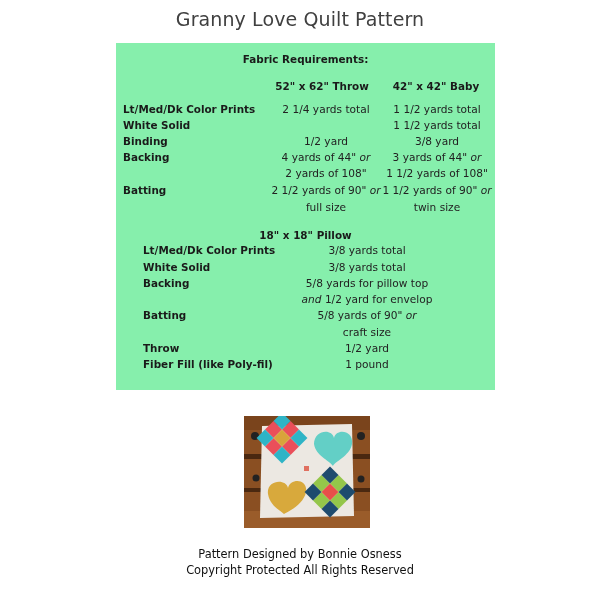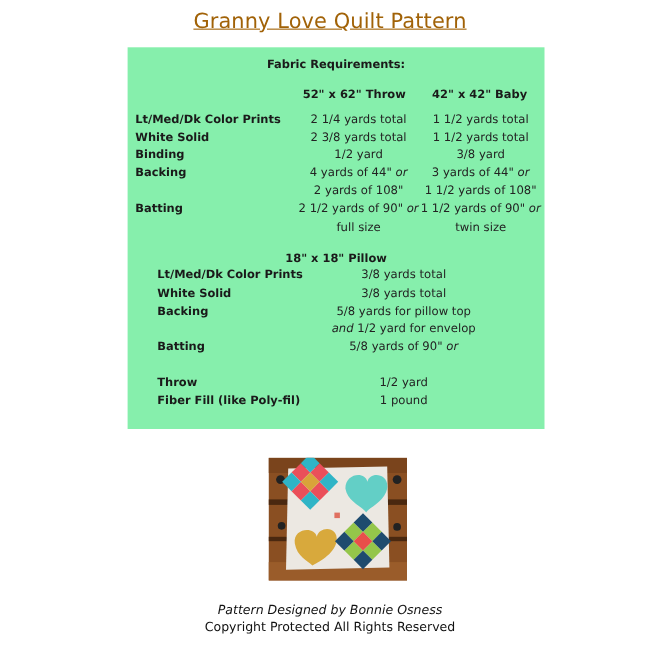--- a/index.html
+++ b/index.html
@@ -1,19 +1,19 @@
 <!DOCTYPE html>
 <html><head>
   <meta charset="utf-8">
   <style>
     html, body { margin: 0; padding: 0; background: #ffffff; }
     body { width: 600px; height: 600px; position: relative; overflow: hidden;
            font-family: "DejaVu Sans", sans-serif; color: #1a1a1a; }
     .title { position: absolute; top: 8px; left: 0; width: 600px; text-align: center;
-             font-size: 19px; font-family: "DejaVu Sans", sans-serif; color: #a16207; letter-spacing: 0.1px; text-decoration: underline; }
+             font-size: 19px; font-family: "DejaVu Sans", sans-serif; color: #404040; letter-spacing: 0.1px; }
     .box { position: absolute; left: 116px; top: 43px; width: 379px; height: 347px;
            background: #86efac; }
     .t { position: absolute; font-size: 11.2px; white-space: nowrap; line-height: 16px;
          font-family: "Liberation Sans", sans-serif; }
     .b { font-weight: bold; font-family: "DejaVu Sans", sans-serif; font-size: 10.4px; }
     .c { text-align: center; }
     .v { font-family: "DejaVu Sans", sans-serif; font-size: 10.6px; color: #222; }
     .v em { font-style: italic; }
     .photo { position: absolute; left: 244px; top: 416px; width: 126px; height: 112px; overflow: hidden; }
     .footer { position: absolute; left: 0; width: 600px; text-align: center; font-size: 11.4px;
@@ -28,21 +28,20 @@
   <div class="t b c" style="left:0;width:379px;top:8px;">Fabric Requirements:</div>
 
   <div class="t b c" style="left:136px;width:140px;top:35px;">52" x 62" Throw</div>
   <div class="t b c" style="left:262px;width:116px;top:35px;">42" x 42" Baby</div>
 
   <div class="t b" style="left:7px;top:58px;">Lt/Med/Dk Color Prints</div>
   <div class="t v c" style="left:140px;width:140px;top:58px;">2 1/4 yards total</div>
   <div class="t v c" style="left:264px;width:114px;top:58px;">1 1/2 yards total</div>
 
   <div class="t b" style="left:7px;top:74px;">White Solid</div>
-  <div class="t v c" style="left:140px;width:140px;top:74px;">2 3/8 yards total</div>
   <div class="t v c" style="left:264px;width:114px;top:74px;">1 1/2 yards total</div>
 
   <div class="t b" style="left:7px;top:90px;">Binding</div>
   <div class="t v c" style="left:140px;width:140px;top:90px;">1/2 yard</div>
   <div class="t v c" style="left:264px;width:114px;top:90px;text-align:center;">3/8 yard</div>
 
   <div class="t b" style="left:7px;top:106px;">Backing</div>
   <div class="t v c" style="left:140px;width:140px;top:106px;">
     <span>4 yards of 44"</span> <em>or</em>
   </div>
@@ -73,20 +72,21 @@
   <div class="t b" style="left:27px;top:232px;">Backing</div>
   <div class="t v c" style="left:176px;width:150px;top:232px;">5/8 yards for pillow top</div>
   <div class="t v c" style="left:176px;width:150px;top:248px;">
     <em>and</em> <span>1/2 yard for envelop</span>
   </div>
 
   <div class="t b" style="left:27px;top:264px;">Batting</div>
   <div class="t v c" style="left:176px;width:150px;top:264px;">
     <span>5/8 yards of 90"</span> <em>or</em>
   </div>
+  <div class="t v c" style="left:176px;width:150px;top:281px;">craft size</div>
 
   <div class="t b" style="left:27px;top:297px;">Throw</div>
   <div class="t v c" style="left:176px;width:150px;top:297px;">1/2 yard</div>
 
   <div class="t b" style="left:27px;top:313px;">Fiber Fill (like Poly-fil)</div>
   <div class="t v c" style="left:176px;width:150px;top:313px;">1 pound</div>
 </div>
 
 <div class="photo" title="Granny Love quilted pillow on wooden dresser">
   <svg width="126" height="112" viewBox="0 0 126 112" xmlns="http://www.w3.org/2000/svg">
@@ -121,14 +121,14 @@
       <rect x="-6" y="-6" width="12" height="12" fill="#e84f4a"></rect>
       <rect x="-18" y="-18" width="12" height="12" fill="#1e4b6e"></rect>
       <rect x="6" y="-18" width="12" height="12" fill="#1e4b6e"></rect>
       <rect x="-18" y="6" width="12" height="12" fill="#1e4b6e"></rect>
       <rect x="6" y="6" width="12" height="12" fill="#1e4b6e"></rect>
     </g>
     <rect x="60" y="50" width="5" height="5" fill="#e07060"></rect>
   </svg>
 </div>
 
-<div class="footer" style="top:547px;font-style:italic;">Pattern Designed by Bonnie Osness</div>
+<div class="footer" style="top:547px;">Pattern Designed by Bonnie Osness</div>
 <div class="footer" style="top:563px;">Copyright Protected All Rights Reserved</div>
 
 </body></html>

